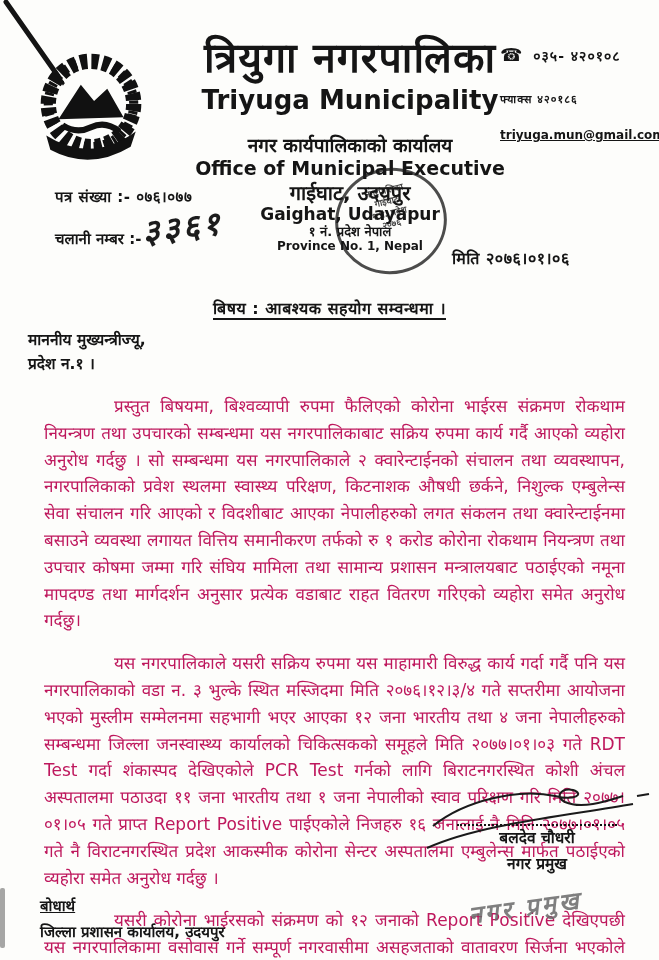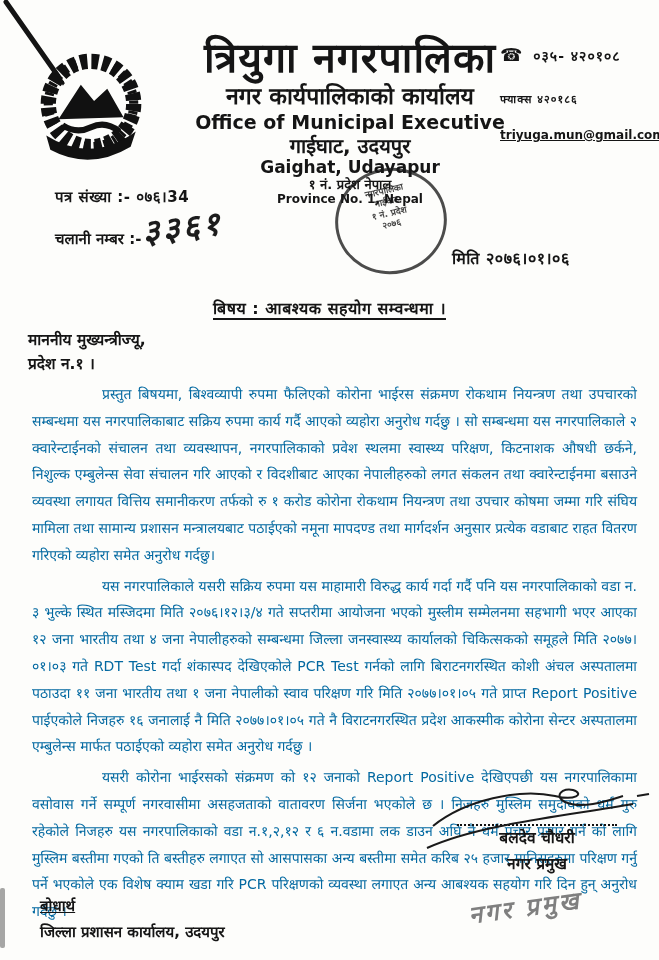--- a/index.html
+++ b/index.html
@@ -14,21 +14,21 @@
   }
   
   .pen-mark { position: absolute; left: 0; top: 0; width: 110px; height: 130px; }
   .emblem { position: absolute; left: 30px; top: 42px; width: 122px; height: 130px; }
   .head-center {
     position: absolute; left: 168px; top: 36px; width: 364px;
     text-align: center; line-height: 1.12;
   }
   .title-np  { font-size: 41px; font-weight: bold; letter-spacing: 1px; }
   .title-en  { font-size: 26px; font-weight: bold; margin-top: 4px; }
-  .office-np { font-size: 23px; font-weight: bold; margin-top: 2px; }
+  .office-np { font-size: 19px; font-weight: bold; margin-top: 20px; }
   .office-en { font-size: 19px; font-weight: bold; margin-top: 2px; }
   .place-np  { font-size: 20px; font-weight: bold; margin-top: 2px; }
   .place-en  { font-size: 17px; font-weight: bold; margin-top: 1px; }
   .prov-np   { font-size: 13px; font-weight: bold; margin-top: 1px; }
   .prov-en   { font-size: 12px; font-weight: bold; }
   .header-stamp {
     position: absolute; left: 335px; top: 168px; width: 112px; height: 106px;
     border: 3px solid rgba(25,25,25,.78); border-radius: 50%;
     transform: rotate(-13deg); padding-top: 14px;
     text-align: center; line-height: 1.25; color: rgba(25,25,25,.82);
@@ -55,22 +55,22 @@
   
   .subject-line { position: absolute; left: 0; top: 297px; width: 100%; text-align: center; }
   .subject-line span {
     font-size: 16px; font-weight: bold; padding-bottom: 0;
     border-bottom: 2px solid #151515; letter-spacing: .5px;
   }
   .recipient { position: absolute; left: 28px; top: 328px; font-size: 15.5px; font-weight: bold; line-height: 24px; }
   
   .body-text { position: absolute; left: 28px; top: 377px; width: 613px; }
   .body-text p {
-    margin: 4px; font-size: 14px; line-height: 26.8px;
-    text-align: justify; text-indent: 70px; color: #0369a1;
+    margin: 16px; font-size: 17px; line-height: 26.8px;
+    text-align: justify; text-indent: 70px; color: #be185d;
   }
   
   .sig-block { position: absolute; left: 418px; top: 786px; width: 238px; text-align: center; }
   .sig-squiggle { display: block; margin: 0 auto -34px auto; }
   .sig-dots { width: 160px; margin: 0 auto; border-bottom: 2px dotted #111; height: 0; }
   .sig-name  { font-size: 15.5px; font-weight: bold; }
   .sig-title { font-size: 15.5px; font-weight: bold; margin-top: 4px; }
   .sig-stamp-hand {
     position: absolute; left: 468px; top: 890px;
     font-size: 24px; font-weight: bold; font-style: italic;
@@ -96,20 +96,21 @@
     <circle cx="60" cy="57" r="42" fill="none" stroke="#111" stroke-width="15" stroke-dasharray="7 4"></circle>
     <circle cx="60" cy="57" r="42" fill="none" stroke="#111" stroke-width="9" stroke-dasharray="3 7" transform="rotate(14 60 57)"></circle>
     <circle cx="60" cy="57" r="33" fill="#fdfdfb"></circle>
     <path d="M28 72 L50 38 L63 54 L76 42 L92 70 Z" fill="#111"></path>
     <path d="M32 78 q14 9 28 2 q14 -7 28 4" stroke="#111" stroke-width="6" fill="none"></path>
     <path d="M16 88 q44 28 88 -4 l-5 15 q-40 24 -79 3 Z" fill="#111"></path>
   </svg>
 
   <div class="head-center">
     <div class="title-np">त्रियुगा नगरपालिका</div>
+    <div class="title-en">Triyuga Municipality</div>
     <div class="office-np">नगर कार्यपालिकाको कार्यालय</div>
     <div class="office-en">Office of Municipal Executive</div>
     <div class="place-np">गाईघाट, उदयपुर</div>
     <div class="place-en">Gaighat, Udayapur</div>
     <div class="prov-np">१ नं. प्रदेश नेपाल</div>
     <div class="prov-en">Province No. 1, Nepal</div>
   </div>
 
   <div class="header-stamp">
     <div>नगरपालिका</div>
@@ -125,21 +126,21 @@
     </div>
     <div class="fax-row">
       <span>फ्याक्स</span>
       <span>४२०१८६</span>
     </div>
     <div class="email-row">triyuga.mun@gmail.com</div>
   </div>
 
   <div class="ref-patra">
     <span>पत्र संख्या :-</span>
-    <span>०७६।34</span>
+    <span>०७६।०७७</span>
   </div>
   <div class="ref-chalani">चलानी नम्बर :-</div>
   <div class="chalani-hand">३३६१</div>
   <div class="letter-date">मिति २०७६।०१।०६</div>
 
   <div class="subject-line">
     <span>बिषय : आबश्यक सहयोग सम्वन्धमा ।</span>
   </div>
 
   <div class="recipient">

